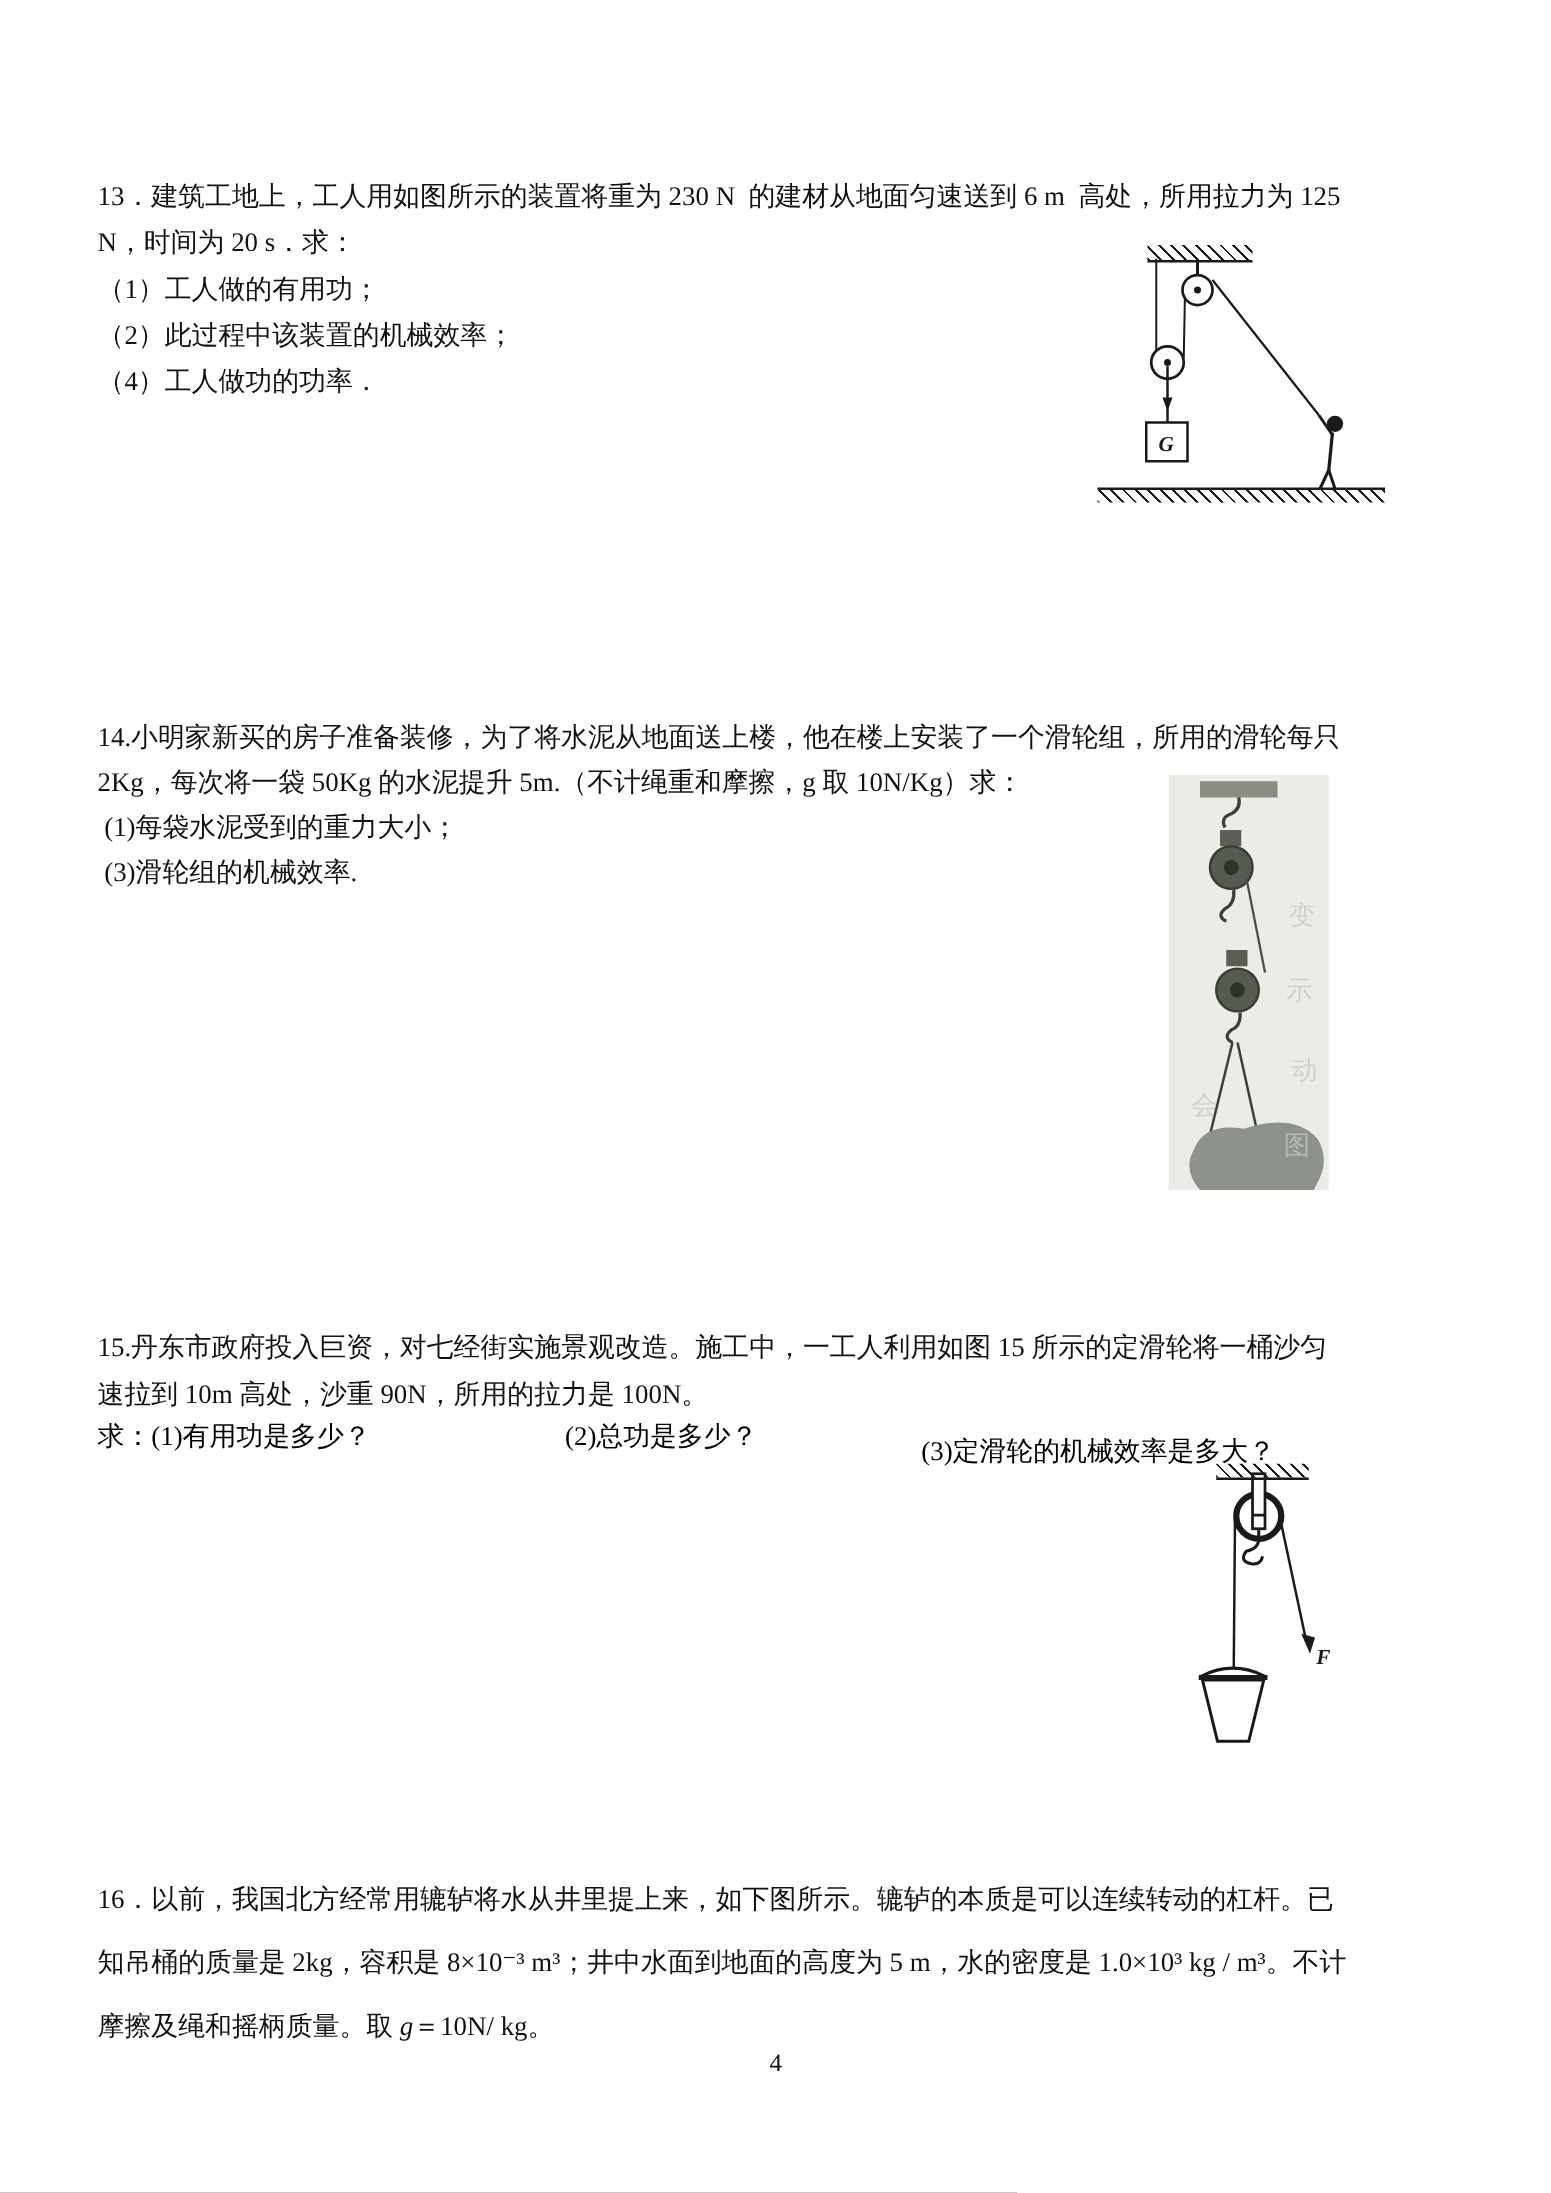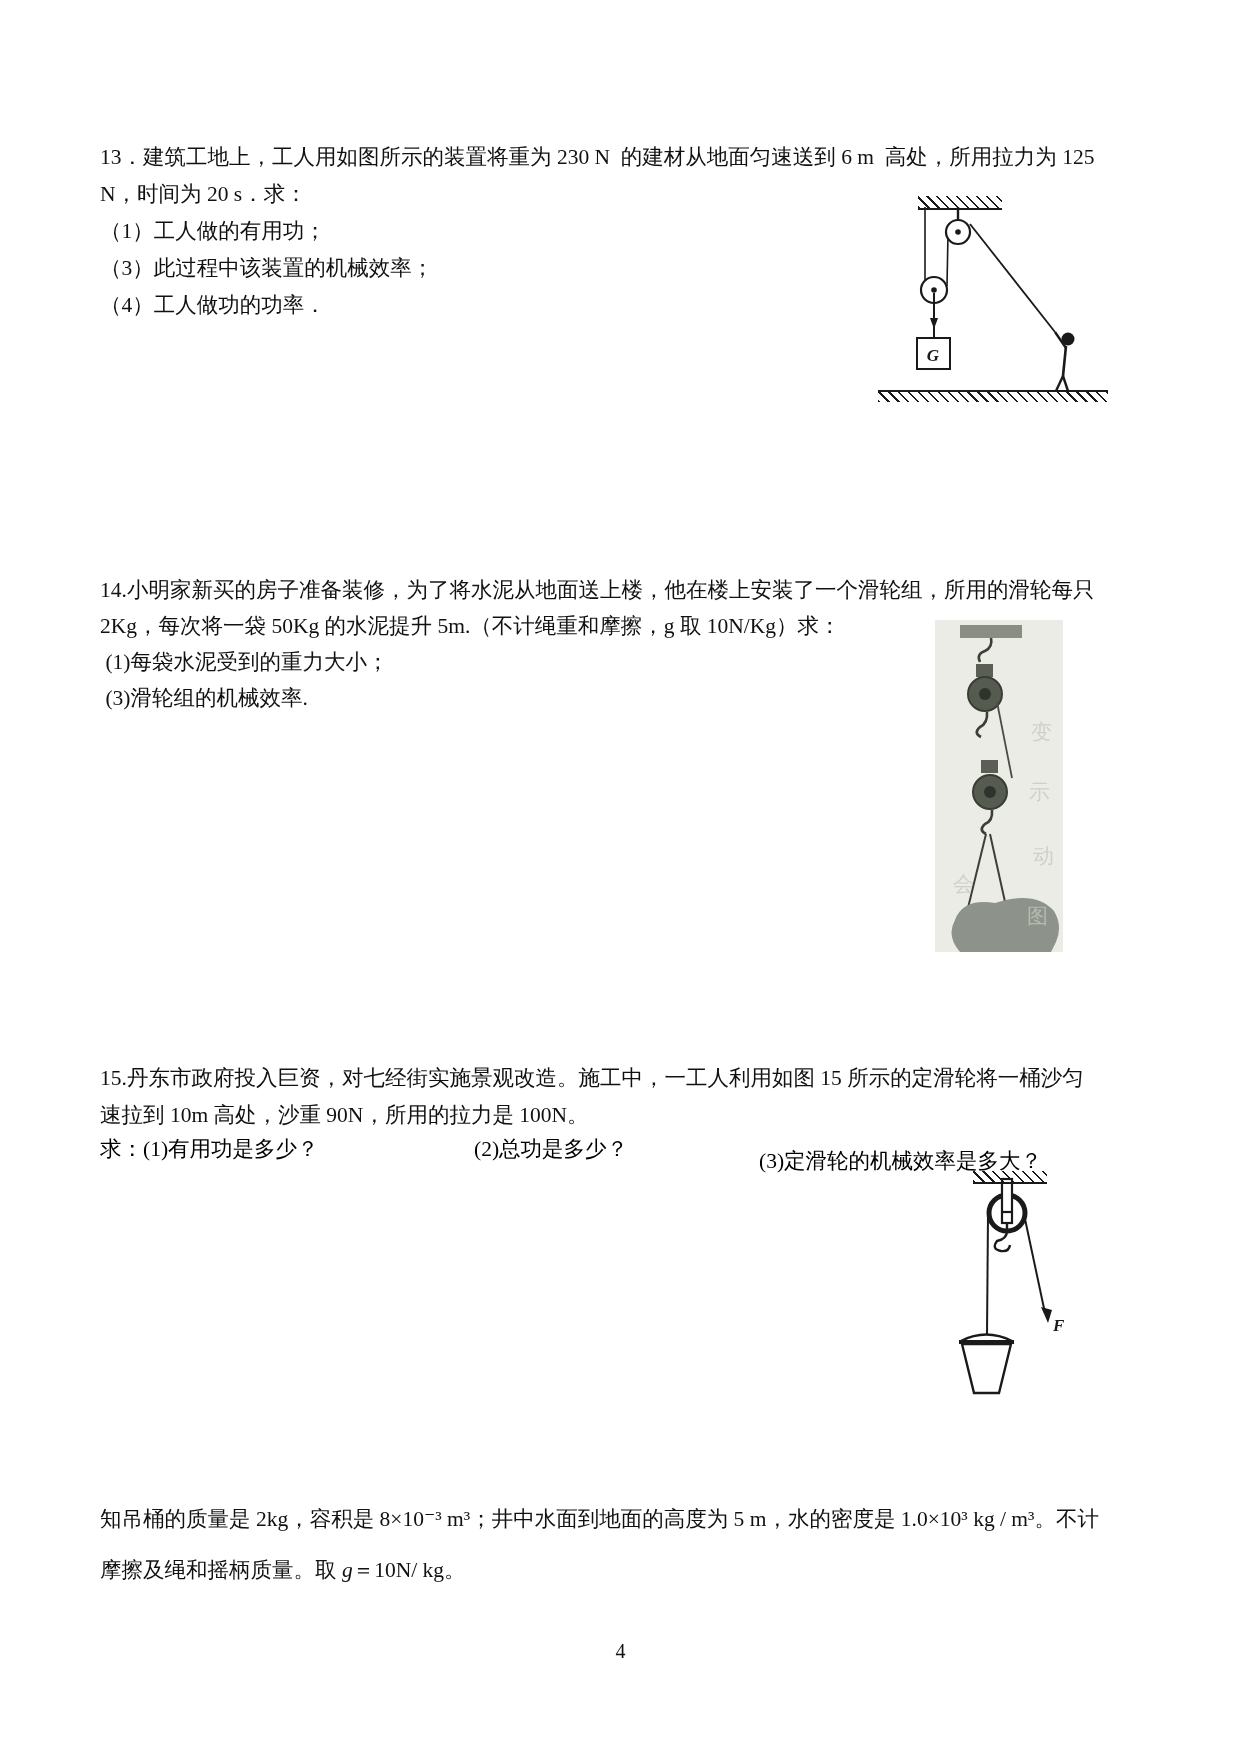--- a/index.html
+++ b/index.html
@@ -5,21 +5,21 @@
   html,body{margin:0;padding:0;background:#9b9b9b;}
   .page{
     position:relative;
     width:1241px;height:1754px;
     margin:0 auto;
     background:#ffffff;
     font-family:"Liberation Serif","DejaVu Serif",serif;
     color:#000;
     overflow:hidden;
   }
-  .tblock{position:absolute;left:100px;width:1062px;}
+  .tblock{position:absolute;left:78px;width:1062px;}
   .tline{
     white-space:pre;
     font-size:21.5px;
     line-height:37px;
     color:#111;
   }
   .lh36 .tline{line-height:36px;}
   .lh51 .tline{line-height:51px;}
   .subq-row{position:relative;height:37px;}
   .subq{position:absolute;top:0;font-size:21.5px;white-space:pre;}
@@ -49,21 +49,21 @@
 </style>
 </head>
 <body>
 
 <div class="page">
 
   <div class="tblock" style="top:139px;">
     <div class="tline">13．建筑工地上，工人用如图所示的装置将重为 230 N  的建材从地面匀速送到 6 m  高处，所用拉力为 125</div>
     <div class="tline">N，时间为 20 s．求：</div>
     <div class="tline">（1）工人做的有用功；</div>
-    <div class="tline">（3）此过程中该装置的机械效率；</div>
+    <div class="tline">（2）此过程中该装置的机械效率；</div>
     <div class="tline">（4）工人做功的功率．</div>
   </div>
 
   <svg class="fig" style="left:870px;top:190px;" width="250" height="215" viewBox="0 0 250 215">
 
     <line x1="88" y1="17" x2="88" y2="40" stroke="#1a1a1a" stroke-width="2.4"></line>
 
     <line x1="55" y1="17" x2="55" y2="90" stroke="#1a1a1a" stroke-width="1.6"></line>
 
     <line x1="77" y1="96" x2="78" y2="44" stroke="#1a1a1a" stroke-width="1.6"></line>
@@ -159,19 +159,20 @@
 
     <text x="118" y="166" font-size="17" font-style="italic" font-weight="bold" font-family="Liberation Serif, DejaVu Serif, serif" fill="#1a1a1a">F</text>
 
     <path d="M26,176 Q51,163 77,176" fill="#fff" stroke="#1a1a1a" stroke-width="2.4"></path>
     <line x1="24" y1="177" x2="79" y2="177" stroke="#1a1a1a" stroke-width="4"></line>
     <polygon points="27,179 76,179 64,228 39,228" fill="#fff" stroke="#1a1a1a" stroke-width="2.4"></polygon>
   </svg>
   <div class="hatch ceiling" style="left:973px;top:1171px;width:74px;height:11px;"></div>
 
   <div class="tblock lh51" style="top:1494px;">
+    <div class="tline">16．以前，我国北方经常用辘轳将水从井里提上来，如下图所示。辘轳的本质是可以连续转动的杠杆。已</div>
     <div class="tline">知吊桶的质量是 2kg，容积是 8×10⁻³ m³；井中水面到地面的高度为 5 m，水的密度是 1.0×10³ kg / m³。不计</div>
     <div class="tline"><span>摩擦及绳和摇柄质量。取 </span><span class="ital">g</span><span>＝10N/ kg。</span></div>
   </div>
 
   <div class="footer">4</div>
 
 </div>
 
 </body></html>

